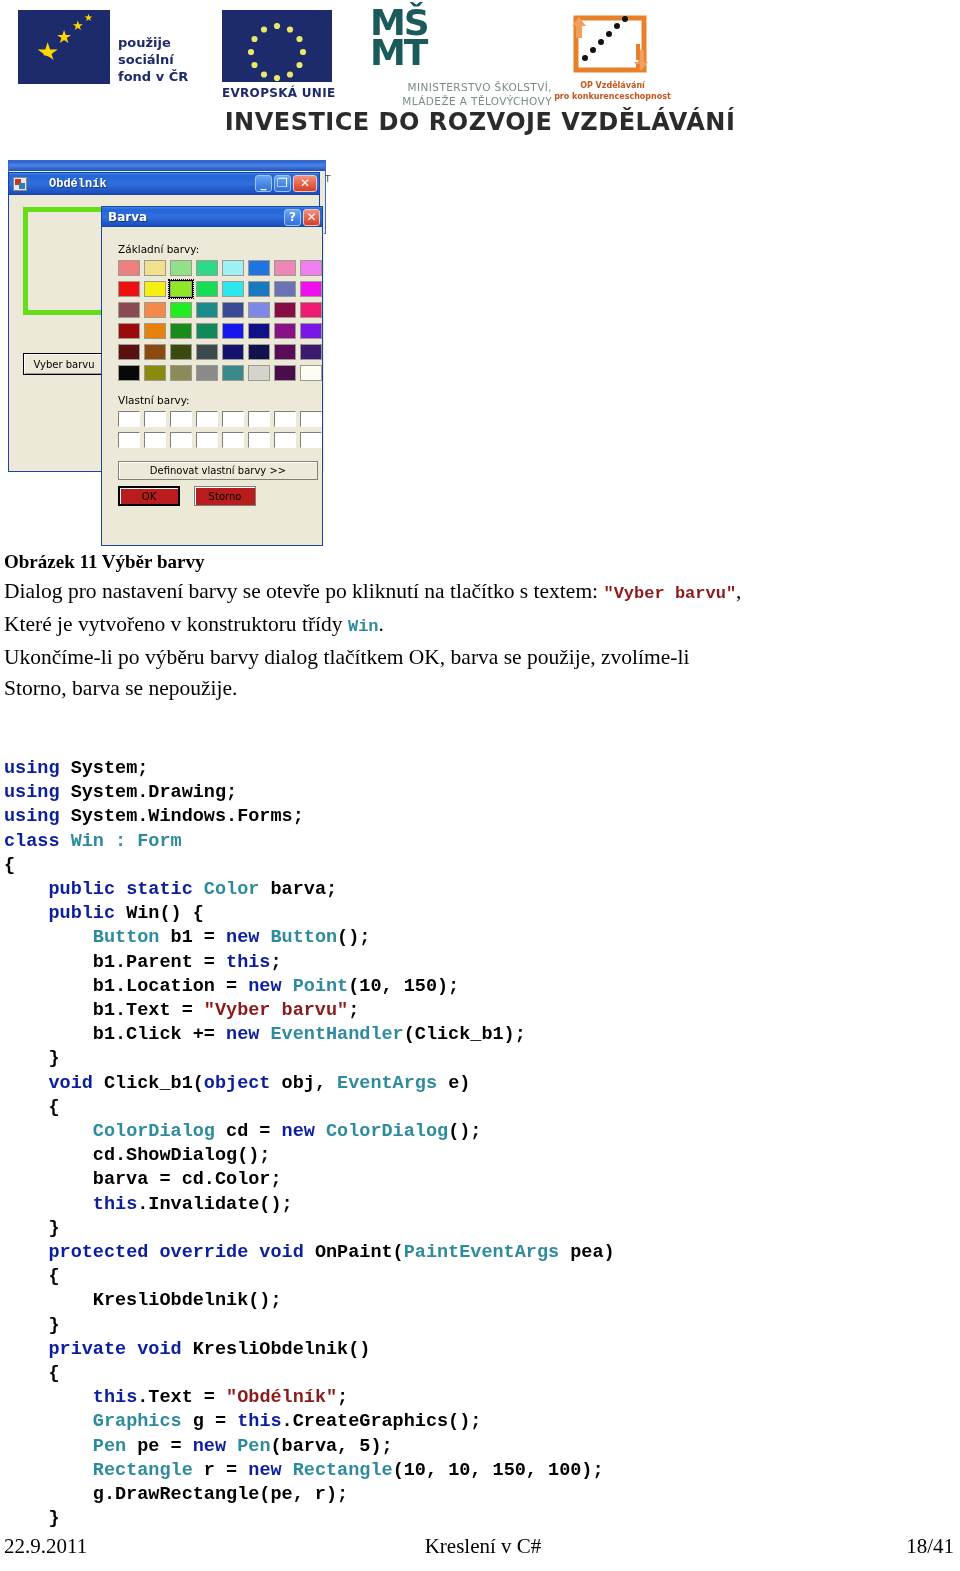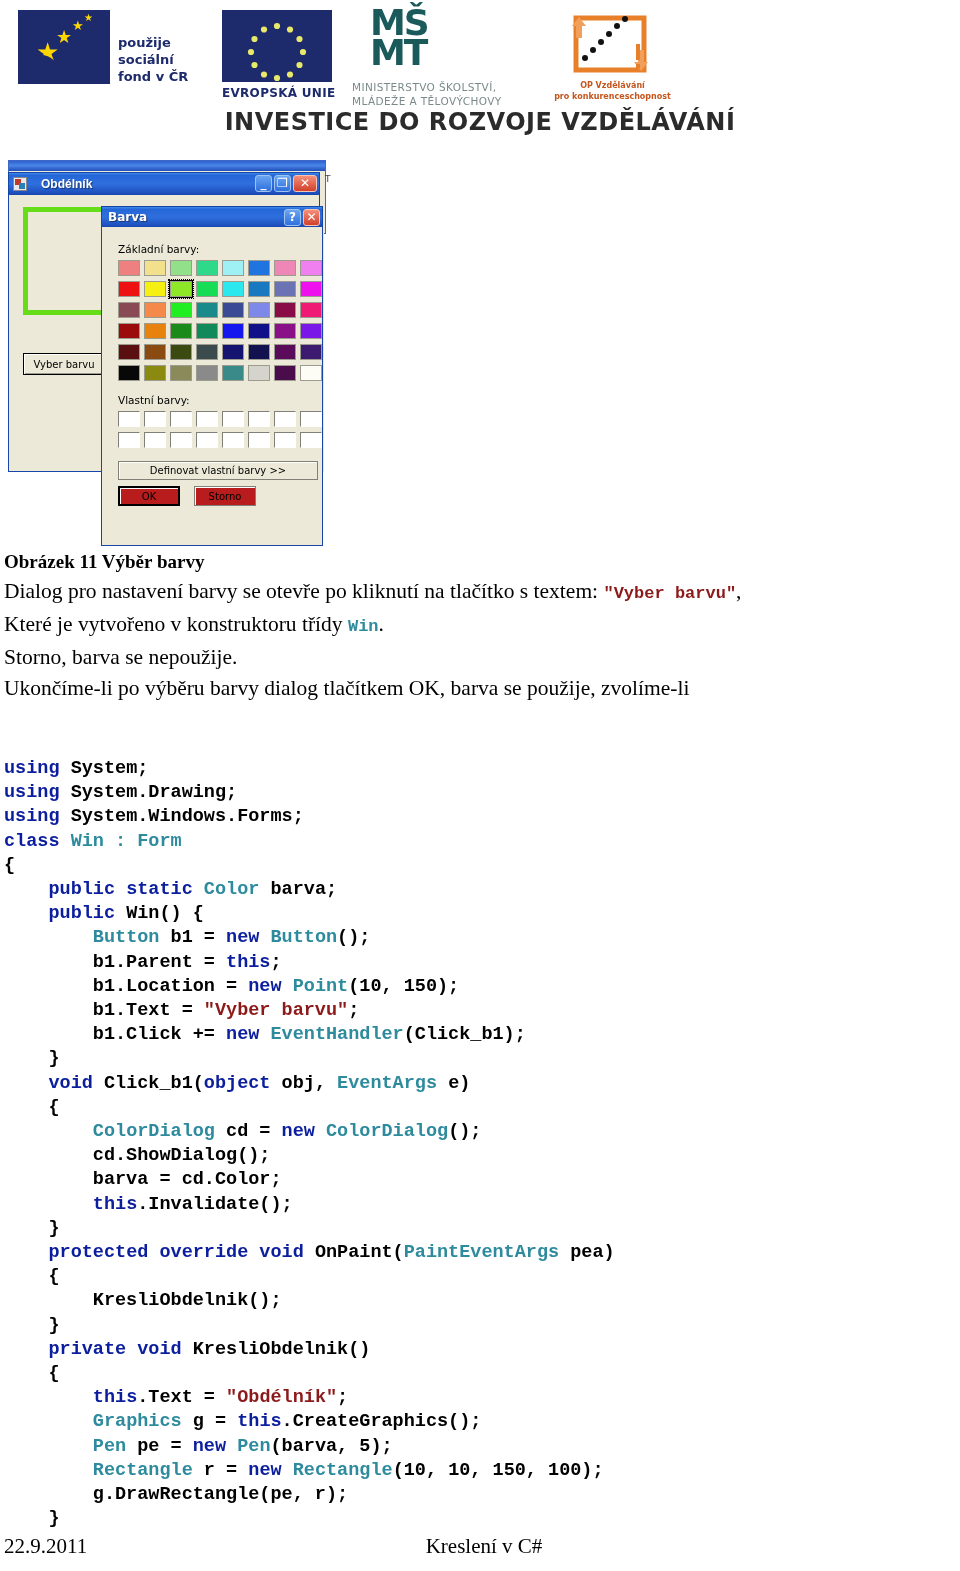--- a/index.html
+++ b/index.html
@@ -92,21 +92,21 @@
     font-weight: bold;
     color: #1a5a5a;
     font-size: 36px;
     line-height: 0.82;
     letter-spacing: -2px;
   }
   .msmt-caption {
     position: absolute;
     left: 352px; top: 80px;
     width: 200px;
-    text-align: left;
+    text-align: right;
     font-family: "DejaVu Sans", sans-serif;
     font-size: 10.5px;
     color: #7a8a8a;
     line-height: 1.35;
     letter-spacing: 0.4px;
   }
 
   
   .opvk { left: 560px; top: 8px; }
   .opvk-mark { width: 100px; height: 72px; position: relative; }
@@ -197,22 +197,22 @@
     background: #c0392b;
   }
   .win-icon:after {
     content: "";
     position: absolute;
     right: 1px; bottom: 1px;
     width: 6px; height: 6px;
     background: #2980b9;
   }
   .obd-title {
-    margin-left: 14px;
-    font-family: Liberation Sans, sans-serif;
+    margin-left: 22px;
+    font-family: Liberation Mono, monospace;
     font-weight: bold;
     font-size: 12px;
     color: #ffffff;
     text-shadow: 1px 1px 1px rgba(0,0,0,.45);
     text-align: right;
   }
   .win-buttons {
     position: absolute;
     right: 2px; top: 2px;
     display: flex;
@@ -633,22 +633,23 @@
       </div>
     </div>
   </div>
 </div>
 
 <div class="caption">Obrázek 11 Výběr barvy</div>
 
 <div class="para p1">
   <div><span>Dialog pro nastavení barvy se otevře po kliknutí na tlačítko s textem: </span><span class="code-inline">"Vyber barvu"</span><span>,</span></div>
   <div><span>Které je vytvořeno v konstruktoru třídy </span><span class="code-type">Win</span><span>.</span></div>
+  <div>Ukončíme-li po výběru barvy dialog tlačítkem OK, barva se použije, zvolíme-li</div>
   <div>Storno, barva se nepoužije.</div>
-  <div>Ukončíme-li po výběru barvy dialog tlačítkem OK, barva se použije, zvolíme-li</div>
 </div>
 
 <div class="code-block" id="code-block"><div><span class="k">using </span><span class="pl">System;</span></div><div><span class="k">using </span><span class="pl">System.Drawing;</span></div><div><span class="k">using </span><span class="pl">System.Windows.Forms;</span></div><div><span class="k">class </span><span class="t">Win : Form</span></div><div><span class="pl">{</span></div><div><span class="pl">    </span><span class="k">public static </span><span class="t">Color </span><span class="pl">barva;</span></div><div><span class="pl">    </span><span class="k">public </span><span class="pl">Win() {</span></div><div><span class="pl">        </span><span class="t">Button </span><span class="pl">b1 = </span><span class="k">new </span><span class="t">Button</span><span class="pl">();</span></div><div><span class="pl">        b1.Parent = </span><span class="k">this</span><span class="pl">;</span></div><div><span class="pl">        b1.Location = </span><span class="k">new </span><span class="t">Point</span><span class="pl">(10, 150);</span></div><div><span class="pl">        b1.Text = </span><span class="s">"Vyber barvu"</span><span class="pl">;</span></div><div><span class="pl">        b1.Click += </span><span class="k">new </span><span class="t">EventHandler</span><span class="pl">(Click_b1);</span></div><div><span class="pl">    }</span></div><div><span class="pl">    </span><span class="k">void </span><span class="pl">Click_b1(</span><span class="k">object </span><span class="pl">obj, </span><span class="t">EventArgs </span><span class="pl">e)</span></div><div><span class="pl">    {</span></div><div><span class="pl">        </span><span class="t">ColorDialog </span><span class="pl">cd = </span><span class="k">new </span><span class="t">ColorDialog</span><span class="pl">();</span></div><div><span class="pl">        cd.ShowDialog();</span></div><div><span class="pl">        barva = cd.Color;</span></div><div><span class="pl">        </span><span class="k">this</span><span class="pl">.Invalidate();</span></div><div><span class="pl">    }</span></div><div><span class="pl">    </span><span class="k">protected override void </span><span class="pl">OnPaint(</span><span class="t">PaintEventArgs </span><span class="pl">pea)</span></div><div><span class="pl">    {</span></div><div><span class="pl">        KresliObdelnik();</span></div><div><span class="pl">    }</span></div><div><span class="pl">    </span><span class="k">private void </span><span class="pl">KresliObdelnik()</span></div><div><span class="pl">    {</span></div><div><span class="pl">        </span><span class="k">this</span><span class="pl">.Text = </span><span class="s">"Obdélník"</span><span class="pl">;</span></div><div><span class="pl">        </span><span class="t">Graphics </span><span class="pl">g = </span><span class="k">this</span><span class="pl">.CreateGraphics();</span></div><div><span class="pl">        </span><span class="t">Pen </span><span class="pl">pe = </span><span class="k">new </span><span class="t">Pen</span><span class="pl">(barva, 5);</span></div><div><span class="pl">        </span><span class="t">Rectangle </span><span class="pl">r = </span><span class="k">new </span><span class="t">Rectangle</span><span class="pl">(10, 10, 150, 100);</span></div><div><span class="pl">        g.DrawRectangle(pe, r);</span></div><div><span class="pl">    }</span></div></div>
 
 <div class="footer">
   <div class="fl">22.9.2011</div>
   <div class="fc">Kreslení v C#</div>
+  <div class="fr">18/41</div>
 </div>
 
 </body></html>

